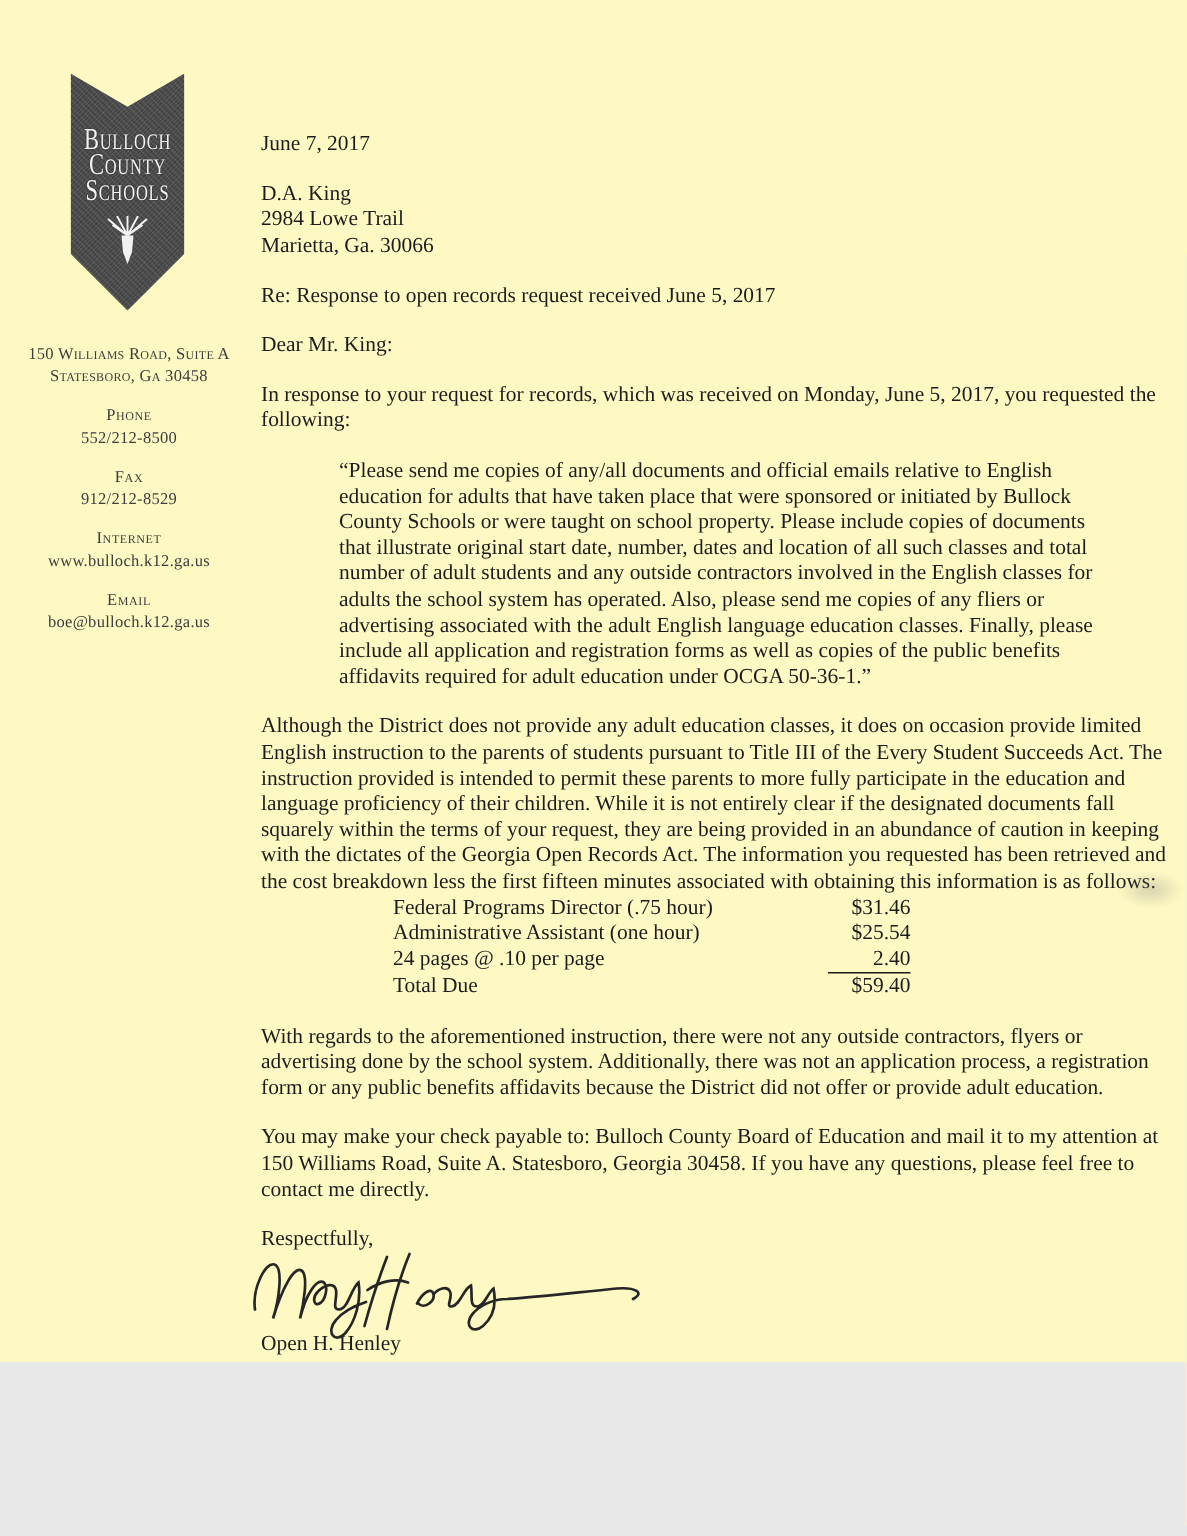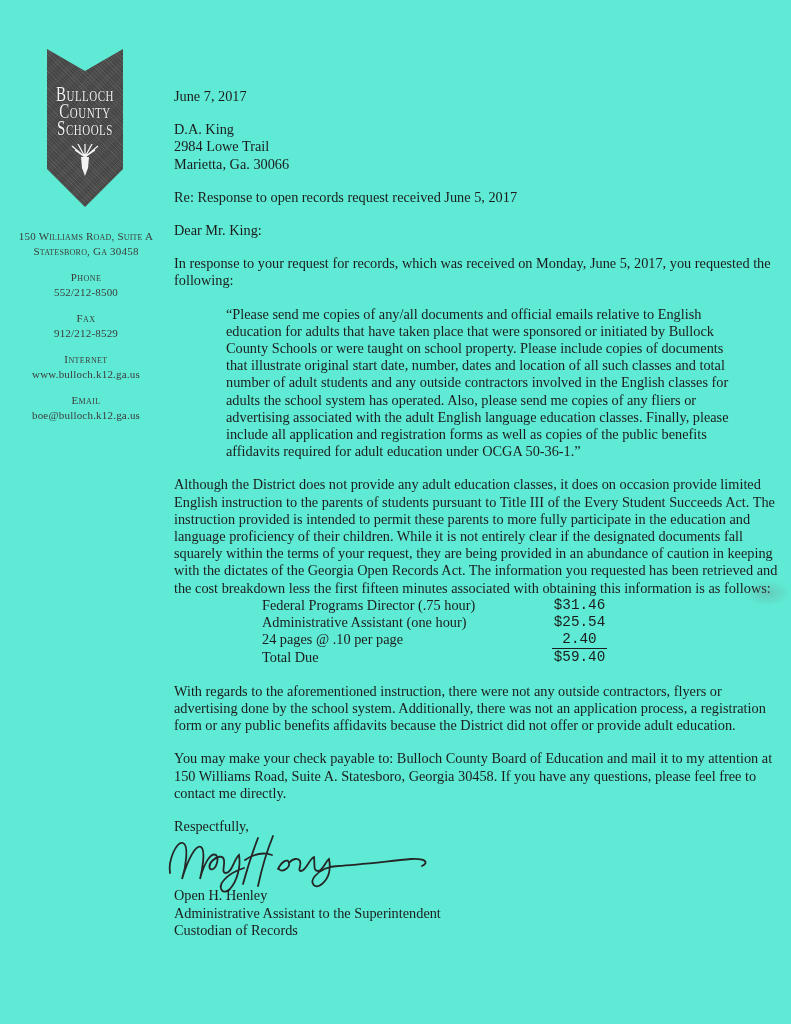--- a/index.html
+++ b/index.html
@@ -1,19 +1,19 @@
 <!DOCTYPE html>
 <html><head>
 <meta charset="utf-8">
 <style>
   * { margin:0; padding:0; box-sizing:border-box; }
   body { background:#e8e8e8; font-family:"Liberation Serif", serif; }
   .page {
-    position:relative; width:791px; height:1024px; margin:0 auto;
-    background:#5eead4; color:#1c1c1c; overflow:hidden;
+    position:relative; width:791px; height:908px; margin:0 auto;
+    background:#fef9c3; color:#1c1c1c; overflow:hidden;
   }
   
   .leftcol { position:absolute; left:0; top:0; width:172px; height:100%; }
   .banner {
     position:absolute; left:47px; top:49px; width:76px; height:158px;
     background-color:#4f4f4f;
     background-image:
       repeating-linear-gradient(45deg, rgba(255,255,255,.07) 0 1px, transparent 1px 3px),
       repeating-linear-gradient(-45deg, rgba(0,0,0,.15) 0 1px, transparent 1px 2px);
     clip-path: polygon(0 0, 50% 14%, 100% 0, 100% 76%, 50% 100%, 0 76%);
@@ -38,21 +38,21 @@
   .main {
     position:absolute; left:174px; top:88px; width:614px;
     font-size:14.3px; line-height:17.2px;
   }
   .blk { margin-bottom:16px; }
   .quote { margin-left:52px; width:506px; margin-top:1px; }
   .para2 { margin-bottom:0; }
   .cost { margin-left:88px; width:345px; }
   .cost-row { display:flex; }
   .cost-label { flex:1 1 auto; }
-  .cost-amount { width:55px; text-align:center; white-space:nowrap;font-family:Liberation Mono, monospace; }
+  .cost-amount { width:55px; text-align:right; white-space:nowrap; }
   .cost-amount.underlined { border-bottom:1px solid #1c1c1c; }
   .after-table { margin-top:16px; }
   .closing { margin-bottom:0; }
   .sig-script { display:block; margin:-6px 0 -12px -8px; }
   .sig-name-block { line-height:17.2px; }
   
   .smudge {
     position:absolute; left:744px; top:580px; width:46px; height:26px;
     background:radial-gradient(ellipse at center, rgba(120,120,120,.28), rgba(120,120,120,0) 70%);
   }

